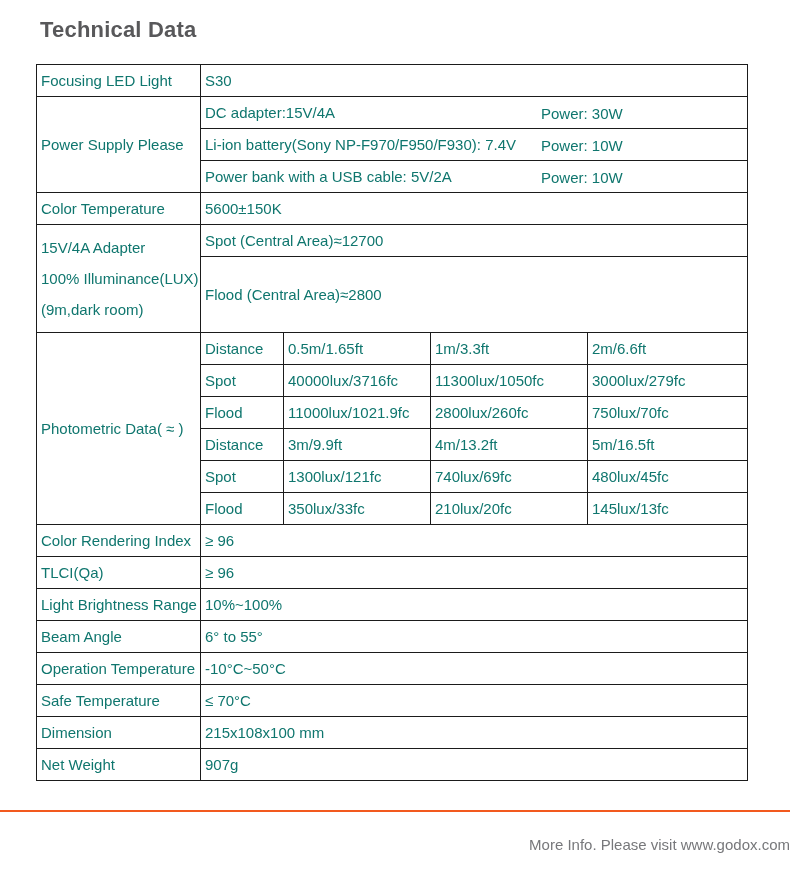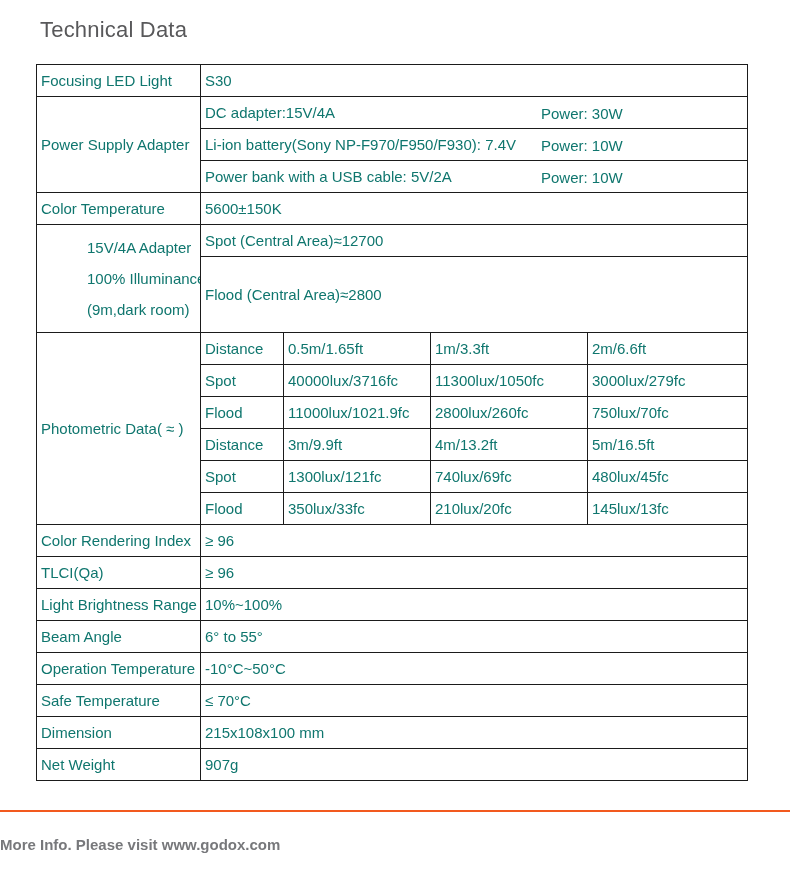--- a/index.html
+++ b/index.html
@@ -8,21 +8,21 @@
     background: #ffffff;
     font-family: "Liberation Sans", sans-serif;
     position: relative;
     overflow: hidden;
   }
   .title {
     position: absolute;
     left: 40px; top: 17px;
     margin: 0;
     font-size: 22px;
-    font-weight: 400;
+    font-weight: 700;
     color: #58585a;
     letter-spacing: 0.2px;
   }
   table.spec-table {
     position: absolute;
     left: 36px; top: 64px;
     width: 711px;
     border-collapse: collapse;
     table-layout: fixed;
   }
@@ -39,34 +39,34 @@
   table.spec-table tr.tall { height: 76px; }
   td.top { vertical-align: top; padding-top: 7px; }
   td.data { padding-left: 12px; margin-left: 7px; }
   td.power-cell { position: relative; }
   td.power-cell .power {
     position: absolute;
     left: 340px;
     top: 50%;
     transform: translateY(-50%);
   }
-  td.multiline div { line-height: 31px; margin-left: 46px; }
+  td.multiline div { line-height: 31px; }
   .footer-line {
     position: absolute;
     left: 0; top: 810px;
     width: 790px; height: 2px;
     background: #f2591e;
   }
   .footer-text {
     position: absolute;
     left: 0; top: 836px;
     width: 790px;
-    text-align: left;
+    text-align: right;
     font-size: 15px;
-    font-weight: 700;
+    font-weight: 400;
     color: #77787b;
   }
 </style>
 </head>
 <body>
 
 <div class="page">
 
   <h1 class="title">Technical Data</h1>
 
@@ -79,21 +79,21 @@
       <col style="width:160px">
     </colgroup>
     <tbody>
 
       <tr>
         <td>Focusing LED Light</td>
         <td colspan="4">S30</td>
       </tr>
 
       <tr>
-        <td class="top" rowspan="3">Power Supply Adapter</td>
+        <td class="top" rowspan="3">Power Supply Please</td>
         <td colspan="4" class="power-cell">
           <span class="desc">DC adapter:15V/4A</span>
           <span class="power">Power: 30W</span>
         </td>
       </tr>
       <tr>
         <td colspan="4" class="power-cell">
           <span class="desc">Li-ion battery(Sony NP-F970/F950/F930): 7.4V</span>
           <span class="power">Power: 10W</span>
         </td>

